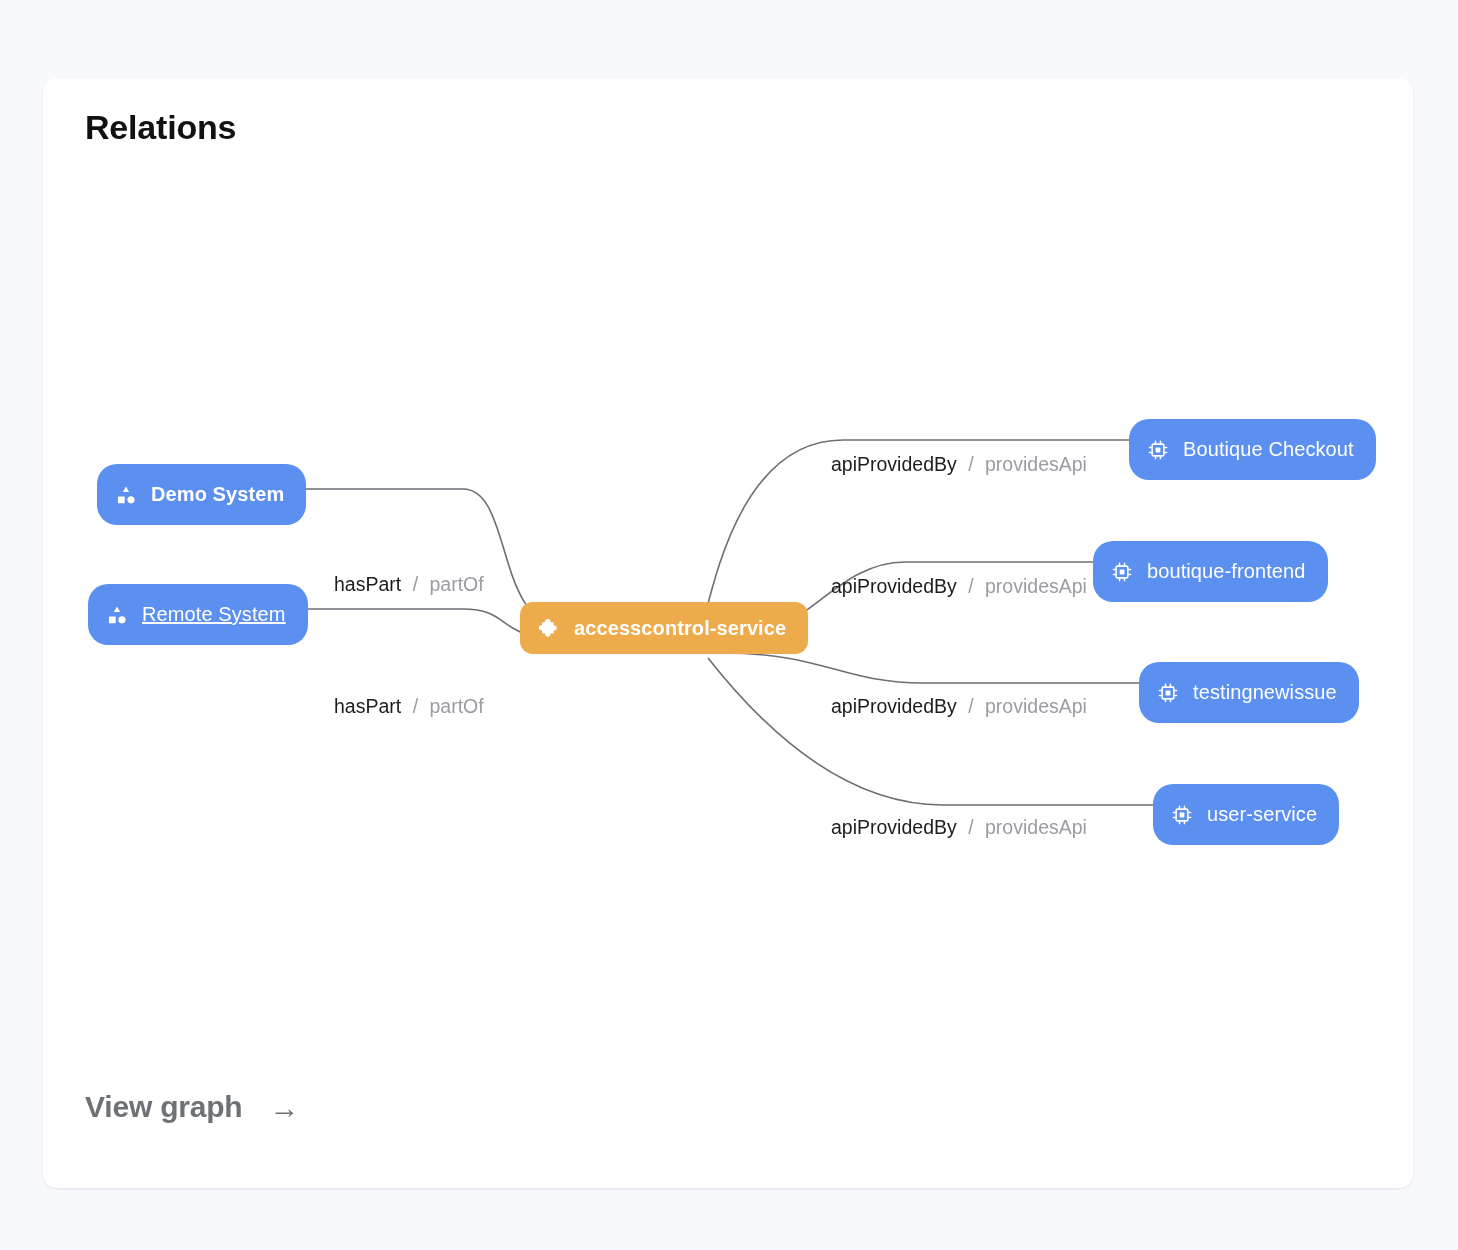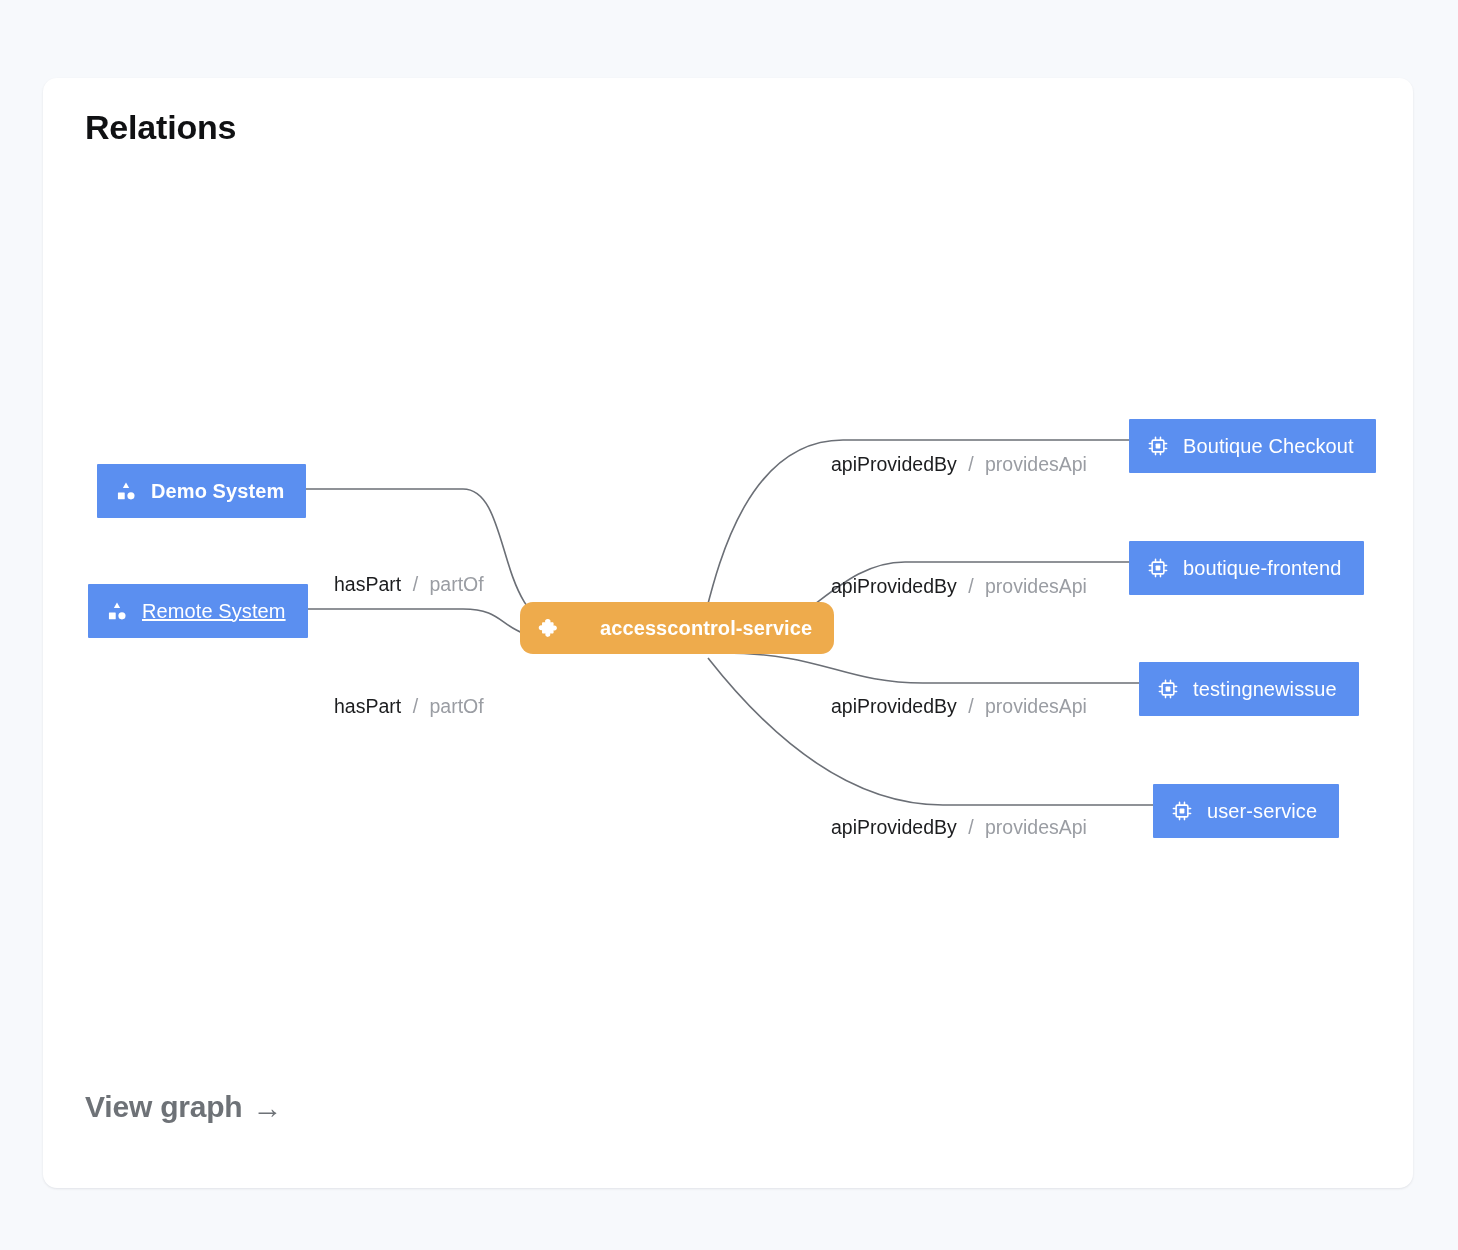--- a/index.html
+++ b/index.html
@@ -53,22 +53,22 @@
     top: 0;
     width: 1370px;
     height: 1110px;
     overflow: visible;
   }
 
   .node {
     position: absolute;
     display: inline-flex;
     align-items: center;
-    border-radius: 1px;
-    height: 54px;
+    border-radius: 20px;
+    height: 61px;
     box-sizing: border-box;
     padding: 0 22px 0 18px;
     white-space: nowrap;
     color: #ffffff;
     font-size: 20px;
     letter-spacing: 0.1px;
   }
 
   .node .node-icon {
     display: inline-flex;
@@ -108,21 +108,21 @@
   .view-graph {
     position: absolute;
     left: 42px;
     top: 1012px;
     font-size: 30px;
     font-weight: bold;
     color: #6e7277;
     letter-spacing: -0.2px;
     display: inline-flex;
     align-items: center;
-    gap: 10px;
+    gap: 27px;
   }
 
   .view-graph .arrow {
     font-size: 30px;
     font-weight: normal;
     line-height: 1;
     position: relative;
     top: 1px;
   }
 </style>
@@ -169,21 +169,21 @@
         <span class="node-icon">
           <svg width="22" height="22" viewBox="0 0 24 24">
             <path d="M12 2.8 L15.4 8.6 L8.6 8.6 Z" fill="#ffffff"></path>
             <rect x="3.2" y="13.6" width="7.4" height="7.4" rx="0.6" fill="#ffffff"></rect>
             <circle cx="17.4" cy="17.3" r="3.9" fill="#ffffff"></circle>
           </svg>
         </span>
         <span>Remote System</span>
       </div>
 
-      <div class="node node-orange" style="left:477px; top:524px;gap:26px;">
+      <div class="node node-orange" style="left:477px; top:524px;">
         <span class="node-icon">
           <svg width="22" height="22" viewBox="0 0 24 24">
             <path fill="#ffffff" d="M10.3 2.2c-1.5 0-2.6 1.1-2.6 2.4 0 .4.1.7.3 1H5.6c-.7 0-1.2.5-1.2 1.2v2.6c-.3-.2-.7-.3-1.1-.3-1.4 0-2.5 1.2-2.5 2.7s1.1 2.7 2.5 2.7c.4 0 .8-.1 1.1-.3v2.7c0 .7.5 1.2 1.2 1.2h2.7c-.2.3-.3.7-.3 1.1 0 1.4 1.2 2.5 2.7 2.5s2.7-1.1 2.7-2.5c0-.4-.1-.8-.3-1.1h2.7c.7 0 1.2-.5 1.2-1.2v-2.5c.3.2.7.3 1.1.3 1.4 0 2.5-1.2 2.5-2.7s-1.1-2.7-2.5-2.7c-.4 0-.8.1-1.1.3V6.8c0-.7-.5-1.2-1.2-1.2h-2.4c.2-.3.3-.6.3-1 0-1.3-1.2-2.4-2.7-2.4z"></path>
           </svg>
         </span>
         <span>accesscontrol-service</span>
       </div>
 
       <div class="node node-blue" style="left:1086px; top:341px;">
         <span class="node-icon">
@@ -191,21 +191,21 @@
             <g fill="none" stroke="#ffffff" stroke-width="1.7" stroke-linecap="round">
               <rect x="5.6" y="5.6" width="12.8" height="12.8" rx="1.6"></rect>
               <rect x="9.4" y="9.4" width="5.2" height="5.2" rx="0.8" fill="#ffffff" stroke="none"></rect>
               <path d="M9.3 2.6v2.6M14.7 2.6v2.6M9.3 18.8v2.6M14.7 18.8v2.6M2.6 9.3h2.6M2.6 14.7h2.6M18.8 9.3h2.6M18.8 14.7h2.6"></path>
             </g>
           </svg>
         </span>
         <span>Boutique Checkout</span>
       </div>
 
-      <div class="node node-blue" style="left:1086px; top:463px;">
+      <div class="node node-blue" style="left:1050px; top:463px;">
         <span class="node-icon">
           <svg width="22" height="22" viewBox="0 0 24 24">
             <g fill="none" stroke="#ffffff" stroke-width="1.7" stroke-linecap="round">
               <rect x="5.6" y="5.6" width="12.8" height="12.8" rx="1.6"></rect>
               <rect x="9.4" y="9.4" width="5.2" height="5.2" rx="0.8" fill="#ffffff" stroke="none"></rect>
               <path d="M9.3 2.6v2.6M14.7 2.6v2.6M9.3 18.8v2.6M14.7 18.8v2.6M2.6 9.3h2.6M2.6 14.7h2.6M18.8 9.3h2.6M18.8 14.7h2.6"></path>
             </g>
           </svg>
         </span>
         <span>boutique-frontend</span>

